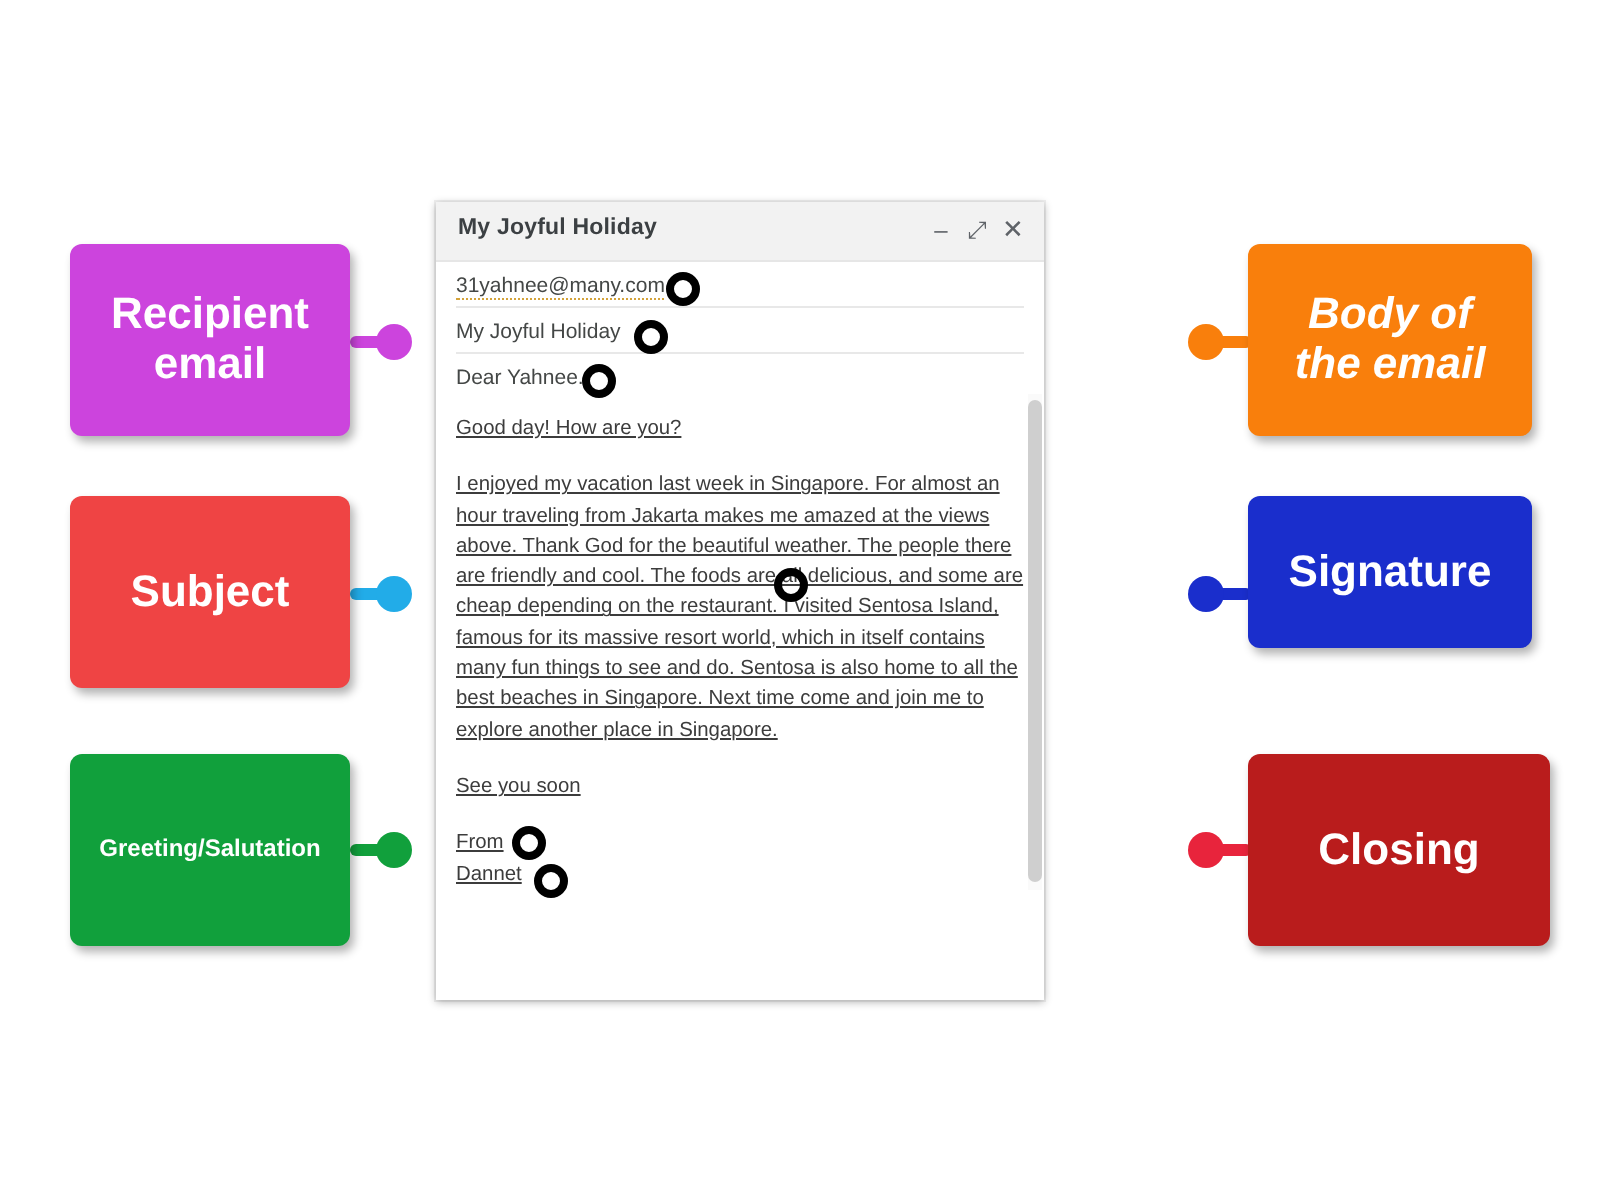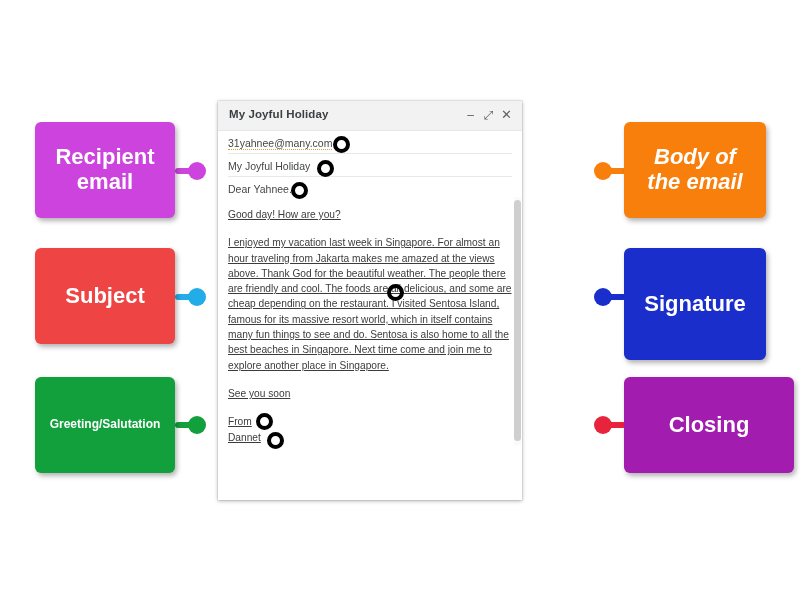--- a/index.html
+++ b/index.html
@@ -173,27 +173,27 @@
 
   <div class="connector" style="left:604px; top:168px; width:22px; background:#f97f0c;"></div>
   <div class="conn-dot" style="left:594px; top:162px; background:#f97f0c;"></div>
   <div class="label-box" id="label-body" style="left:624px; top:122px; width:142px; height:96px; background:#f97f0c; font-size:22px;font-style:italic;">
     <span class="label-text">Body of
 the email</span>
   </div>
 
   <div class="connector" style="left:604px; top:294px; width:22px; background:#1a2ecc;"></div>
   <div class="conn-dot" style="left:594px; top:288px; background:#1a2ecc;"></div>
-  <div class="label-box" id="label-signature" style="left:624px; top:248px; width:142px; height:112px; background:#1a2ecc; font-size:22px;">
+  <div class="label-box" id="label-signature" style="left:624px; top:248px; width:142px; height:76px; background:#1a2ecc; font-size:22px;">
     <span class="label-text">Signature</span>
   </div>
 
   <div class="connector" style="left:604px; top:422px; width:22px; background:#e8243c;"></div>
   <div class="conn-dot" style="left:594px; top:416px; background:#e8243c;"></div>
-  <div class="label-box" id="label-closing" style="left:624px; top:377px; width:170px; height:96px; background:#a21caf; font-size:22px;">
+  <div class="label-box" id="label-closing" style="left:624px; top:377px; width:151px; height:96px; background:#b91c1c; font-size:22px;">
     <span class="label-text">Closing</span>
   </div>
 
   <div id="email-window">
 
     <div id="email-titlebar">
       <div id="email-title">My Joyful Holiday</div>
       <div class="win-btn" id="win-min">–</div>
       <div class="win-btn" id="win-max">⤢</div>
       <div class="win-btn" id="win-close">✕</div>

